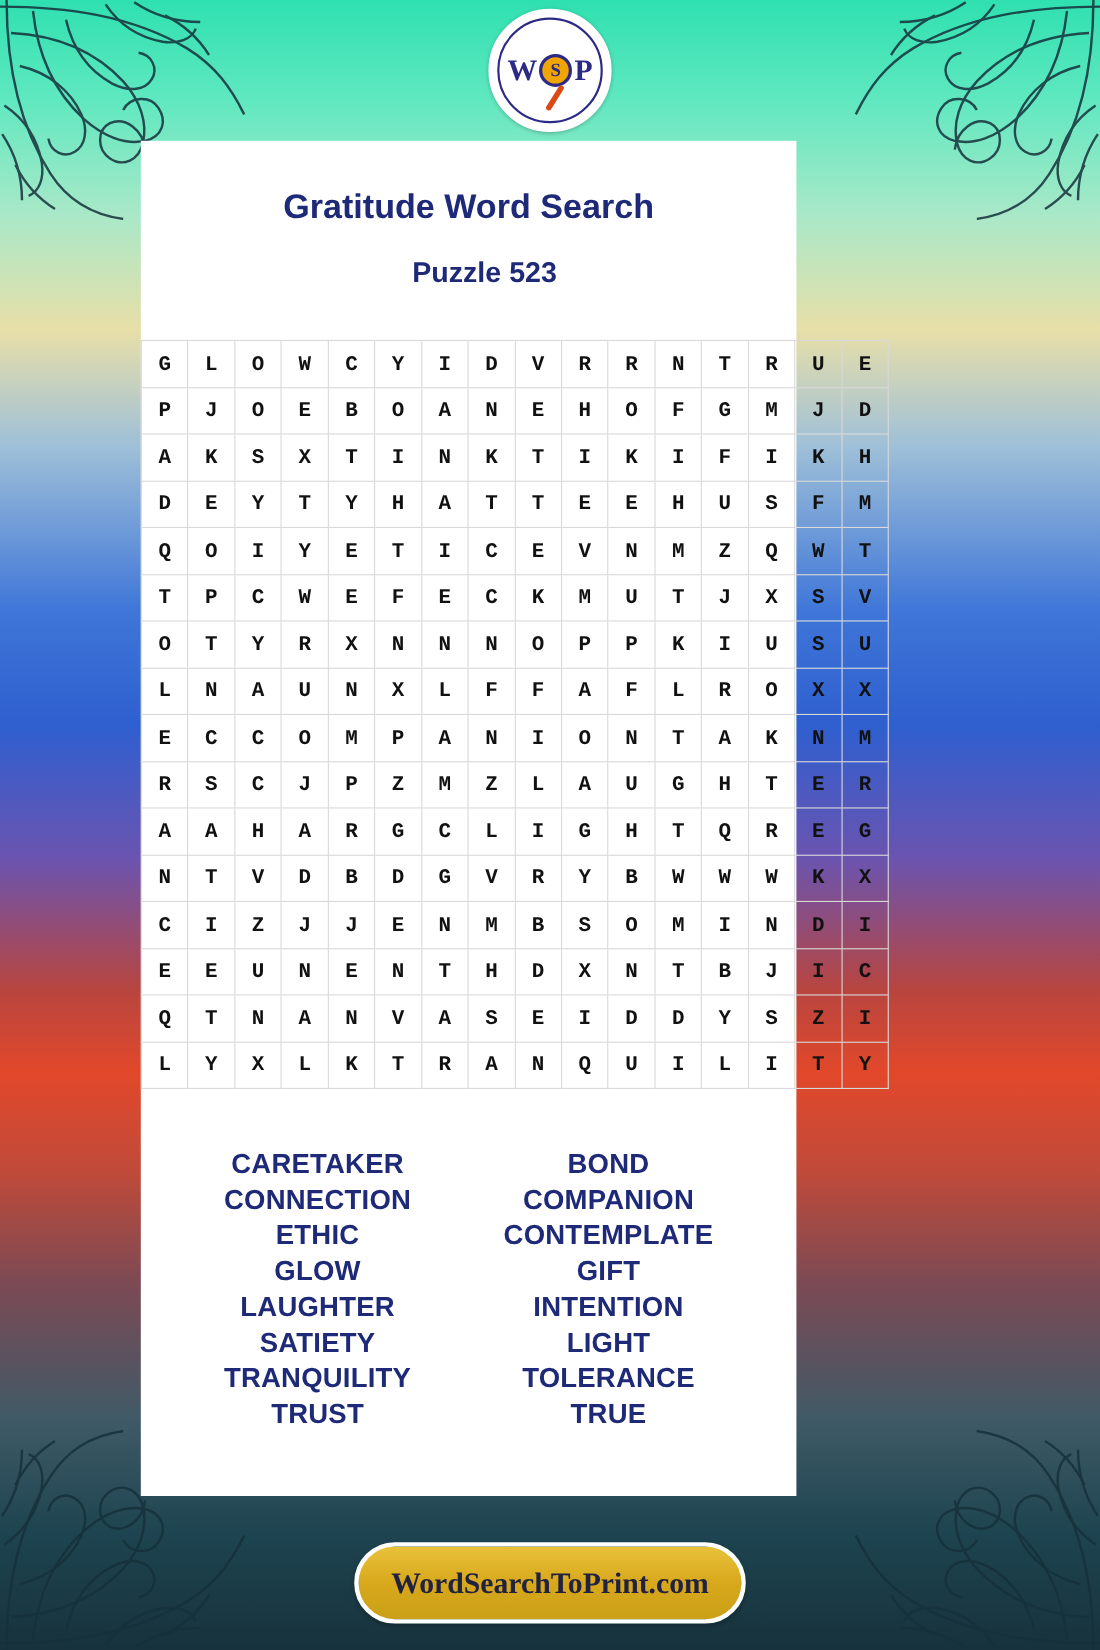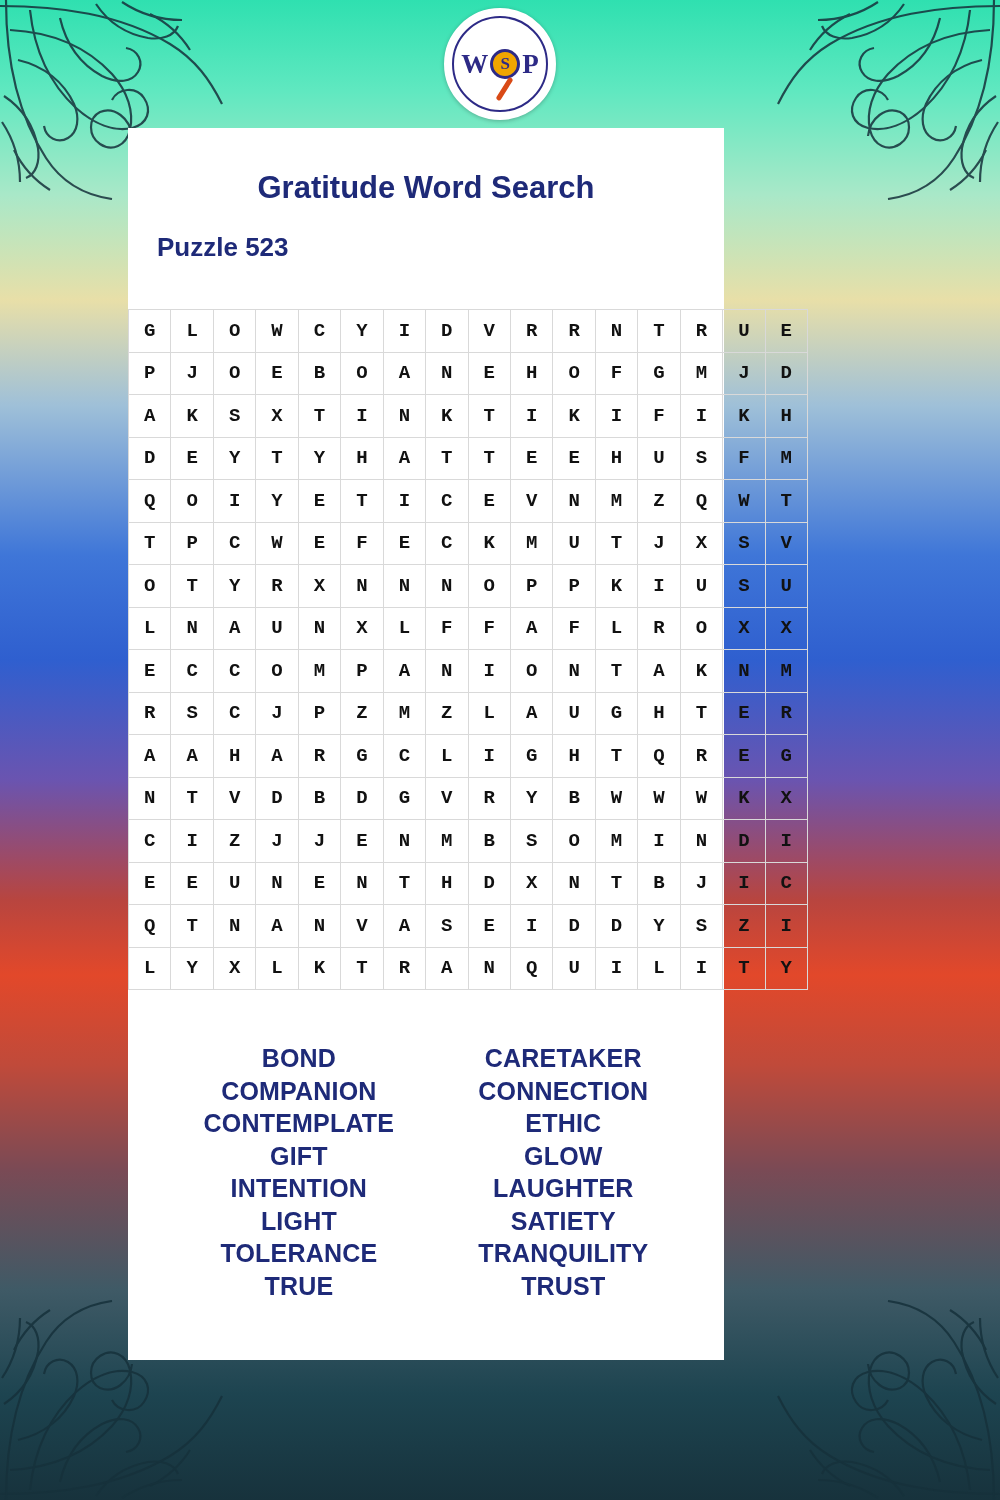--- a/index.html
+++ b/index.html
@@ -100,20 +100,21 @@
     z-index: 3;
   }
   #title {
     text-align: center;
     color: #1e2a78;
     font-size: 31px;
     font-weight: bold;
     margin-top: 42px;
   }
   #subtitle {
+    text-align: center;
     color: #1e2a78;
     font-size: 26px;
     font-weight: bold;
     margin-top: 26px;
     padding-left: 29px;
   }
 
   
   #grid-wrap {
     margin: 46px auto 0 auto;
@@ -559,37 +560,40 @@
               <td>L</td>
               <td>I</td>
               <td>T</td>
               <td>Y</td>
             </tr>
           </tbody>
       </table>
     </div>
 
     <div id="words">
+      <div class="word-col" id="word-col-right">
+          <div class="word">CARETAKER</div>
+          <div class="word">CONNECTION</div>
+          <div class="word">ETHIC</div>
+          <div class="word">GLOW</div>
+          <div class="word">LAUGHTER</div>
+          <div class="word">SATIETY</div>
+          <div class="word">TRANQUILITY</div>
+          <div class="word">TRUST</div>
+        </div>
       <div class="word-col" id="word-col-left">
           <div class="word">BOND</div>
           <div class="word">COMPANION</div>
           <div class="word">CONTEMPLATE</div>
           <div class="word">GIFT</div>
           <div class="word">INTENTION</div>
           <div class="word">LIGHT</div>
           <div class="word">TOLERANCE</div>
           <div class="word">TRUE</div>
         </div>
-      <div class="word-col" id="word-col-right">
-          <div class="word">CARETAKER</div>
-          <div class="word">CONNECTION</div>
-          <div class="word">ETHIC</div>
-          <div class="word">GLOW</div>
-          <div class="word">LAUGHTER</div>
-          <div class="word">SATIETY</div>
-          <div class="word">TRANQUILITY</div>
-          <div class="word">TRUST</div>
-        </div>
     </div>
   </div>
 
+  <div id="footer-pill">
+    <span class="label">WordSearchToPrint.com</span>
+  </div>
 
 </div>
 
 </body></html>

